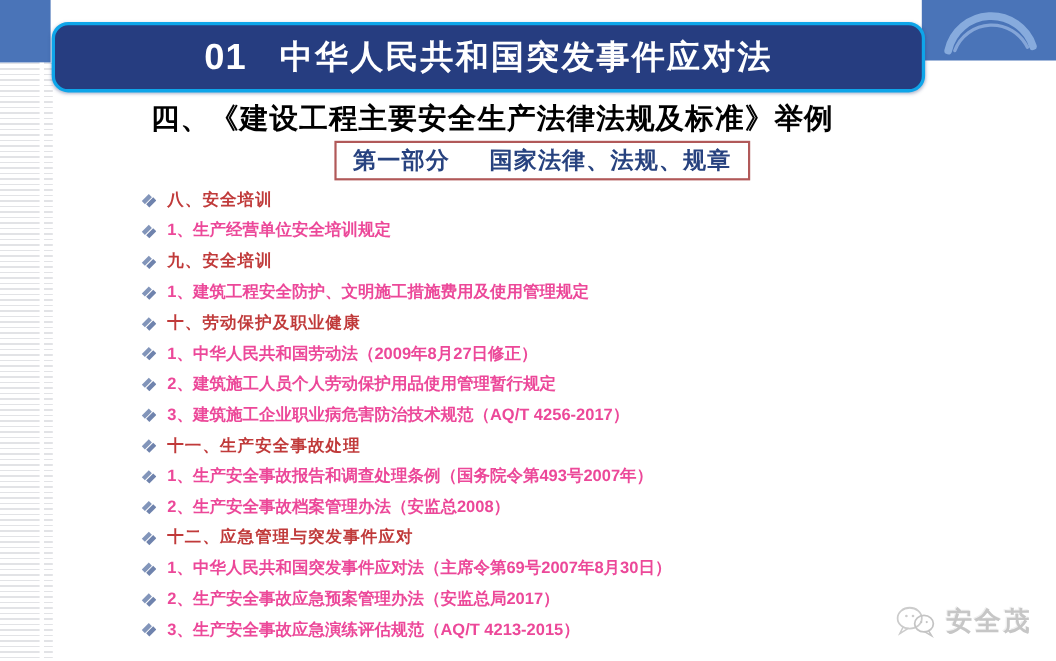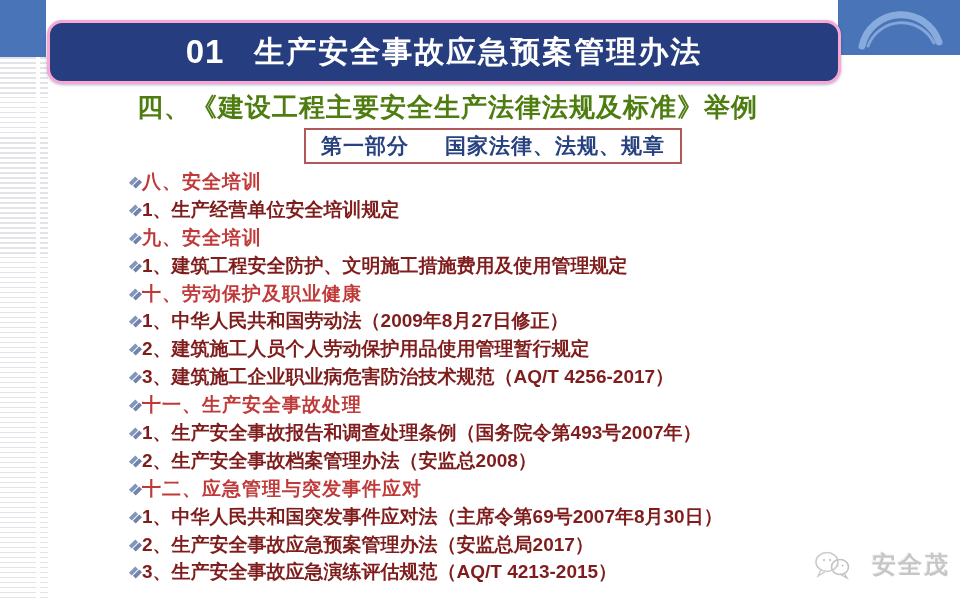--- a/index.html
+++ b/index.html
@@ -25,60 +25,60 @@
       #e2e3e6 0px,#e2e3e6 1.5px,#ffffff 1.5px,#ffffff 5px);
   }
   .stripe-rail::after{
     content:"";position:absolute;left:36px;top:0;width:4px;height:100%;
     background:#ffffff;
   }
 
   
   .banner{
     position:absolute;left:47px;top:20px;width:788px;height:58px;
-    background:#263d80;border:3px solid #f9a8d4;border-radius:15px;
+    background:#263d80;border:3px solid #0ea5e9;border-radius:15px;
     box-shadow:0 1px 3px rgba(40,60,120,.35);
     display:flex;align-items:center;justify-content:center;gap:30px;
     color:#ffffff;font-weight:bold;
   }
   .banner .num{font-size:33px;letter-spacing:1px;}
   .banner .ttl{font-size:30px;letter-spacing:2px;}
 
   
   .subtitle{
     position:absolute;left:50px;top:90px;width:795px;
-    text-align:center;color:#4d7c0f;font-size:26px;font-weight:bold;
+    text-align:center;color:#000000;font-size:26px;font-weight:bold;
     letter-spacing:1px;white-space:nowrap;
   }
 
   
   .part-box{
     position:absolute;left:304px;top:128px;width:374px;height:32px;
     border:2px solid #b15959;background:#ffffff;
     display:flex;align-items:center;justify-content:center;gap:36px;
     color:#27427f;font-size:21px;font-weight:bold;letter-spacing:1px;
     white-space:nowrap;
   }
 
   
   .list{
     position:absolute;left:128px;top:168px;width:760px;
   }
   .row{
-    height:27.9px;display:flex;align-items:center;gap:0;
-    white-space:nowrap;font-weight:bold;font-size:19px;
+    height:27.9px;display:flex;align-items:center;gap:10px;
+    white-space:nowrap;font-weight:bold;font-size:15px;
   }
   .row .blt{flex:0 0 14px;display:flex;align-items:center;}
   .row.red   .txt{color:#c03a3a;letter-spacing:1px;}
-  .row.dark  .txt{color:#7f1d1d;}
+  .row.dark  .txt{color:#ec4899;}
 
   
   .watermark{
     position:absolute;left:814px;top:543px;width:140px;height:44px;
-    display:flex;align-items:center;gap:20px;
+    display:flex;align-items:center;gap:8px;
     color:#c6c6c6;font-size:24px;font-weight:bold;
     text-shadow:1px 1px 0 #ffffff,-1px -1px 0 #efefef;
     letter-spacing:2px;
   }
 </style>
 </head>
 <body>
 
 <div class="slide">
 
@@ -86,21 +86,21 @@
   <div class="corner-right">
     <svg width="122" height="55" viewBox="0 0 122 55">
       <path d="M24 46 A 40 40 0 0 1 101 42" fill="none" stroke="#8aaede" stroke-width="7" stroke-linecap="round" opacity="0.95"></path>
       <path d="M30 46 A 36 36 0 0 1 96 43" fill="none" stroke="#9cbbe6" stroke-width="3" stroke-linecap="round" opacity="0.7"></path>
     </svg>
   </div>
   <div class="stripe-rail"></div>
 
   <div class="banner">
     <span class="num">01</span>
-    <span class="ttl">生产安全事故应急预案管理办法</span>
+    <span class="ttl">中华人民共和国突发事件应对法</span>
   </div>
 
   <div class="subtitle">四、《建设工程主要安全生产法律法规及标准》举例</div>
 
   <div class="part-box">
     <span>第一部分</span>
     <span>国家法律、法规、规章</span>
   </div>
 
   <div class="list">

